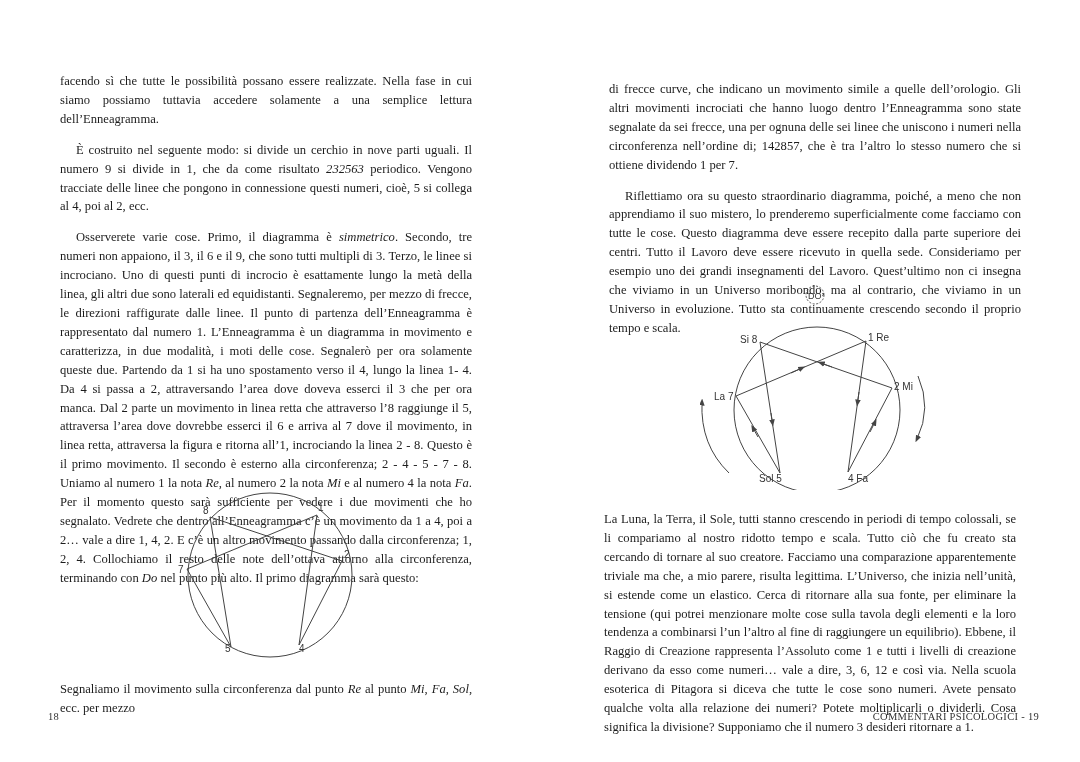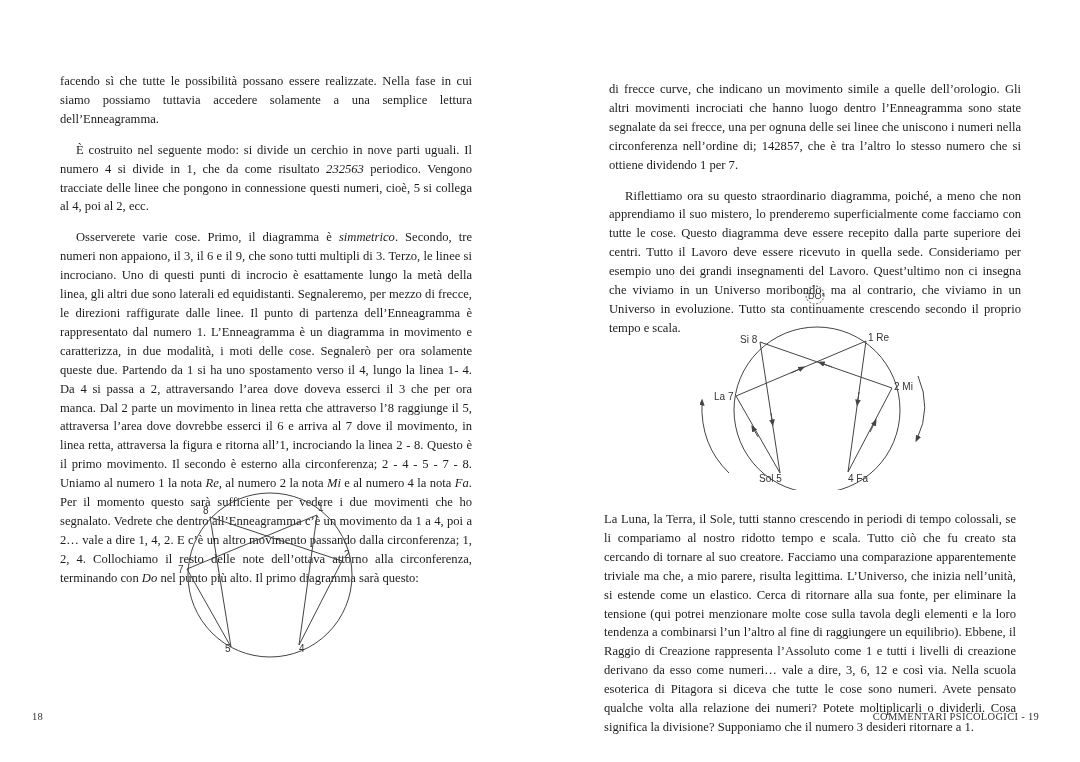--- a/index.html
+++ b/index.html
@@ -18,51 +18,54 @@
   .text-block p.indent { text-indent: 16px; }
   .left-top { left: 48px; top: 60px; width: 436px; }
   .left-bottom { left: 48px; top: 668px; width: 436px; }
   .right-top { left: 57px; top: 68px; width: 436px; }
   .right-bottom { left: 52px; top: 498px; width: 436px; }
   .figure { position: absolute; }
   .figure svg { display: block; }
   .fig-left { left: 160px; top: 490px; width: 220px; height: 170px; }
   .fig-right { left: 160px; top: 280px; width: 260px; height: 210px; }
   .folio { position: absolute; top: 711px; font-size: 10.5px; color: #333; letter-spacing: 0.3px; }
-  .folio-left { left: 32px; text-align: center; }
+  .folio-left { left: 48px; text-align: center; }
   .folio-right { right: 41px; text-align: left; }
   .fig-label { font-family: "Liberation Sans", "DejaVu Sans", sans-serif; font-size: 10px; fill: #333; }
   .fig-label-sm { font-family: "Liberation Sans", "DejaVu Sans", sans-serif; font-size: 9px; fill: #333; }
 </style>
 </head>
 <body>
 
 <div class="page page-left">
   <div class="text-block left-top">
       <p><span>facendo sì che tutte le possibilità possano essere realizzate. Nella fase in cui siamo possiamo tuttavia accedere solamente a una semplice lettura dell’Enneagramma.</span></p>
-      <p class="indent"><span>È costruito nel seguente modo: si divide un cerchio in nove parti uguali. Il numero 4 si divide in 1, che da come risultato </span><em>232563</em><span> periodico. Vengono tracciate delle linee che pongono in connessione questi numeri, cioè, 5 si collega al 4, poi al 2, ecc.</span></p>
+      <p class="indent"><span>È costruito nel seguente modo: si divide un cerchio in nove parti uguali. Il numero 9 si divide in 1, che da come risultato </span><em>232563</em><span> periodico. Vengono tracciate delle linee che pongono in connessione questi numeri, cioè, 5 si collega al 4, poi al 2, ecc.</span></p>
       <p class="indent"><span>Osserverete varie cose. Primo, il diagramma è </span><em>simmetrico</em><span>. Secondo, tre numeri non appaiono, il 3, il 6 e il 9, che sono tutti multipli di 3. Terzo, le linee si incrociano. Uno di questi punti di incrocio è esattamente lungo la metà della linea, gli altri due sono laterali ed equidistanti. Segnaleremo, per mezzo di frecce, le direzioni raffigurate dalle linee. Il punto di partenza dell’Enneagramma è rappresentato dal numero 1. L’Enneagramma è un diagramma in movimento e caratterizza, in due modalità, i moti delle cose. Segnalerò per ora solamente queste due. Partendo da 1 si ha uno spostamento verso il 4, lungo la linea 1- 4. Da 4 si passa a 2, attraversando l’area dove doveva esserci il 3 che per ora manca. Dal 2 parte un movimento in linea retta che attraverso l’8 raggiunge il 5, attraversa l’area dove dovrebbe esserci il 6 e arriva al 7 dove il movimento, in linea retta, attraversa la figura e ritorna all’1, incrociando la linea 2 - 8. Questo è il primo movimento. Il secondo è esterno alla circonferenza; 2 - 4 - 5 - 7 - 8. Uniamo al numero 1 la nota </span><em>Re</em><span>, al numero 2 la nota </span><em>Mi</em><span> e al numero 4 la nota </span><em>Fa</em><span>. Per il momento questo sarà sufficiente per vedere i due movimenti che ho segnalato. Vedrete che dentro all’Enneagramma c’è un movimento da 1 a 4, poi a 2… vale a dire 1, 4, 2. E c’è un altro movimento passando dalla circonferenza; 1, 2, 4. Collochiamo il resto delle note dell’ottava attorno alla circonferenza, terminando con </span><em>Do</em><span> nel punto più alto. Il primo diagramma sarà questo:</span></p>
     </div>
 
   <div class="figure fig-left">
     <svg width="220" height="170" viewBox="0 0 220 170">
       <g stroke="#444" stroke-width="1" fill="none">
         <circle cx="110" cy="85" r="82"></circle>
 
         <polyline points="157,25 139,155 182,71 50,27 71,157 27,79 157,25"></polyline>
       </g>
       <text class="fig-label" x="43" y="24">8</text>
       <text class="fig-label" x="158" y="21">1</text>
       <text class="fig-label" x="184" y="68">2</text>
       <text class="fig-label" x="18" y="83">7</text>
       <text class="fig-label" x="65" y="162">5</text>
       <text class="fig-label" x="139" y="162">4</text>
     </svg>
   </div>
 
+  <div class="text-block left-bottom">
+      <p><span>Segnaliamo il movimento sulla circonferenza dal punto </span><em>Re</em><span> al punto </span><em>Mi</em><span>, </span><em>Fa</em><span>, </span><em>Sol</em><span>, ecc. per mezzo</span></p>
+    </div>
 
   <div class="folio folio-left">18</div>
 </div>
 
 <div class="page page-right">
   <div class="text-block right-top">
       <p><span>di frecce curve, che indicano un movimento simile a quelle dell’orologio. Gli altri movimenti incrociati che hanno luogo dentro l’Enneagramma sono state segnalate da sei frecce, una per ognuna delle sei linee che uniscono i numeri nella circonferenza nell’ordine di; 142857, che è tra l’altro lo stesso numero che si ottiene dividendo 1 per 7.</span></p>
       <p class="indent"><span>Riflettiamo ora su questo straordinario diagramma, poiché, a meno che non apprendiamo il suo mistero, lo prenderemo superficialmente come facciamo con tutte le cose. Questo diagramma deve essere recepito dalla parte superiore dei centri. Tutto il Lavoro deve essere ricevuto in quella sede. Consideriamo per esempio uno dei grandi insegnamenti del Lavoro. Quest’ultimo non ci insegna che viviamo in un Universo moribondo, ma al contrario, che viviamo in un Universo in evoluzione. Tutto sta continuamente crescendo secondo il proprio tempo e scala.</span></p>
     </div>
 

